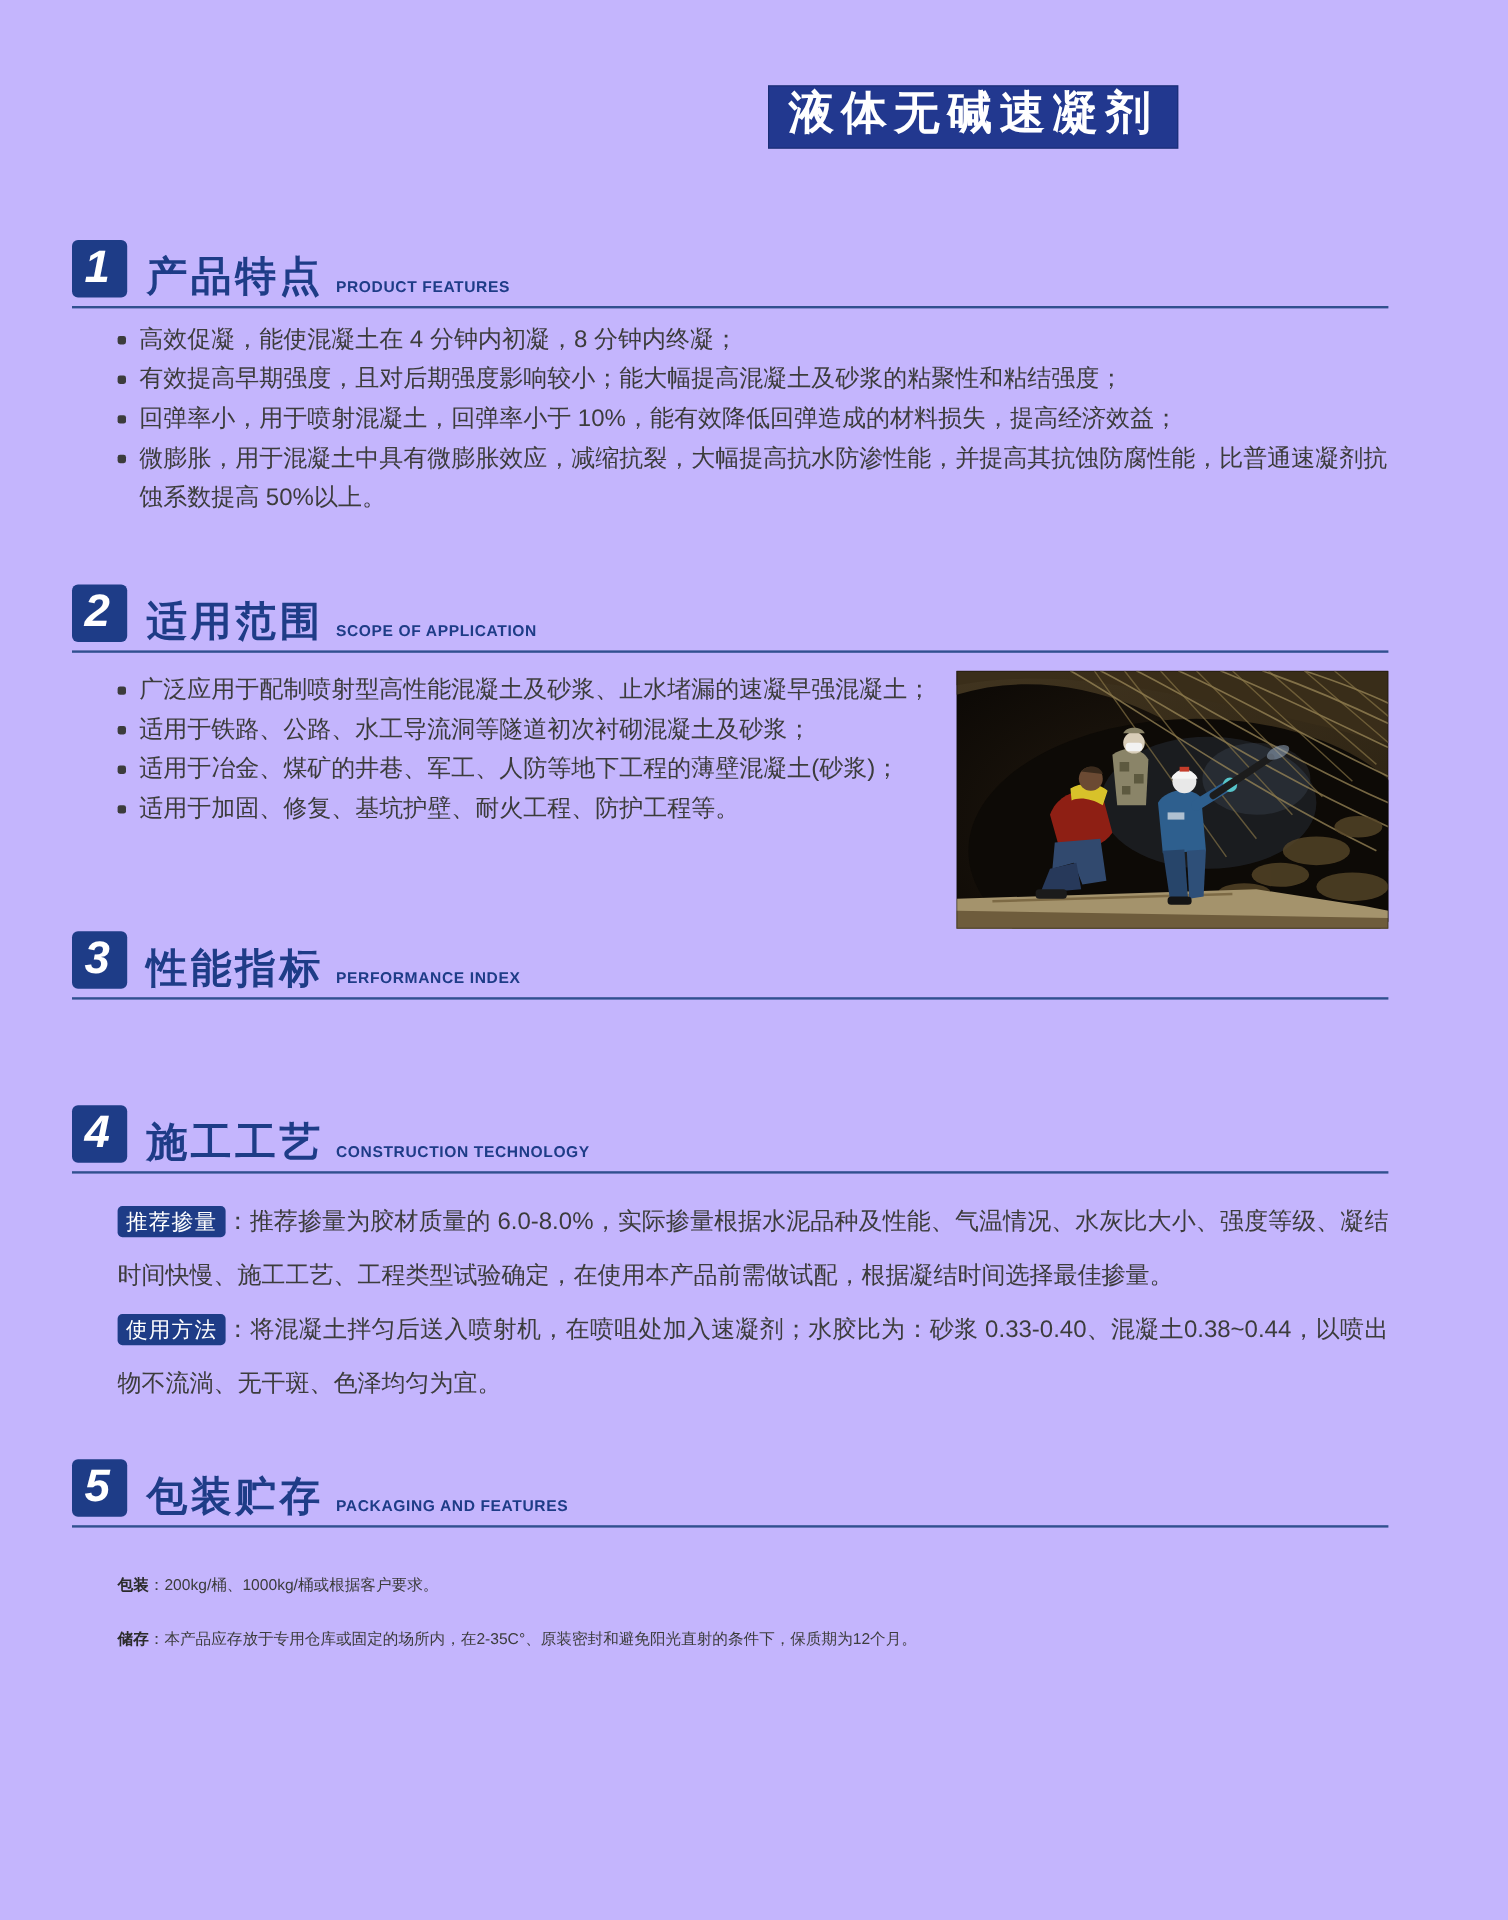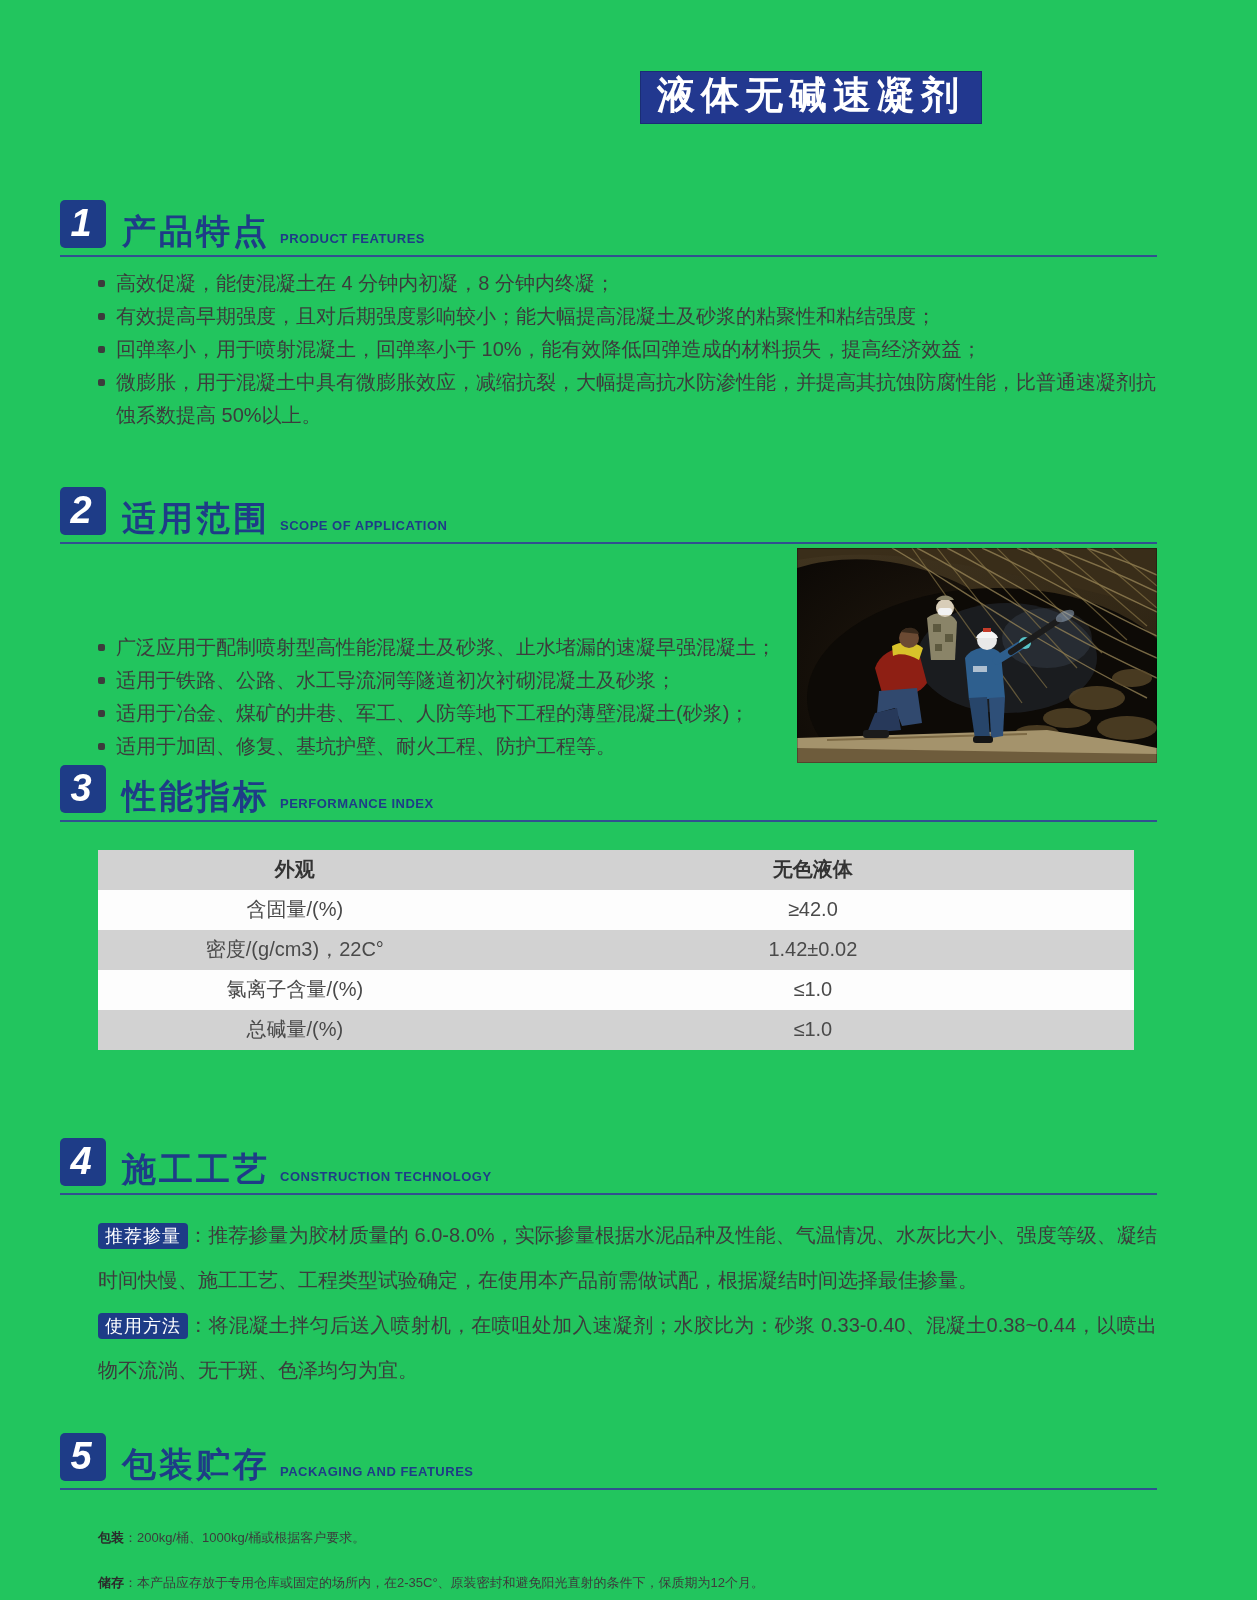--- a/index.html
+++ b/index.html
@@ -1,20 +1,20 @@
 <!DOCTYPE html>
 <html><head>
 <meta charset="utf-8">
 <style>
   * { margin:0; padding:0; box-sizing:border-box; }
   html,body { background:#ffffff; }
   body { font-family:"Liberation Sans", sans-serif; }
   .page {
     position:relative; width:1257px; height:1600px; margin:0 auto;
-    background:#22c55e; overflow:hidden; color:#3c3c3c;
+    background:#c4b5fd; overflow:hidden; color:#3c3c3c;
   }
   
   .title-row { padding-top:72px; padding-left:365px; text-align:center; }
   .title-box {
     display:inline-block; background:#22388f; color:#ffffff;
     font-size:38px; font-weight:bold; letter-spacing:6px;
     padding:3px 16px 6px 16px; line-height:1.1;
     box-shadow:0 0 0 1px #1a2d75;
   }
   
@@ -48,21 +48,21 @@
     position:absolute; left:0; top:13px; width:7px; height:7px;
     background:#3c3c3c; border-radius:2px;
   }
   
   .sec1 { margin-top:77px; }
   .sec2 { margin-top:55px; }
   .sec3 { margin-top:2px; }
   .sec4 { margin-top:88px; }
   .sec5 { margin-top:40px; }
   
-  .sec2-row { display:flex; margin-top:4px;align-items:flex-end; }
+  .sec2-row { display:flex; margin-top:15px; }
   .sec2-row .bullets { flex:1 1 auto; margin-top:0; }
   .photo-wrap { flex:0 0 360px; width:360px; height:215px; margin-left:8px; }
   .photo-wrap svg { display:block; width:100%; height:100%; }
   
   .perf-table {
     width:1036px; margin:28px 0 0 38px; border-collapse:collapse;
     font-size:20px; color:#4a4a4a;
   }
   .perf-table td { height:40px; text-align:center; vertical-align:middle; }
   .perf-table .col1 { width:38%; }
@@ -221,44 +221,20 @@
         </div>
       </div>
     </div>
 
     <div class="sec3">
       <div class="sec-header">
         <div class="num-box">3</div>
         <div class="sec-cn">性能指标</div>
         <div class="sec-en">PERFORMANCE INDEX</div>
       </div>
-      <table class="perf-table">
-        <tbody>
-          <tr class="gray head">
-            <td class="col1">外观</td>
-            <td>无色液体</td>
-          </tr>
-          <tr class="white">
-            <td class="col1">含固量/(%)</td>
-            <td>≥42.0</td>
-          </tr>
-          <tr class="gray">
-            <td class="col1">密度/(g/cm3)，22C°</td>
-            <td>1.42±0.02</td>
-          </tr>
-          <tr class="white">
-            <td class="col1">氯离子含量/(%)</td>
-            <td>≤1.0</td>
-          </tr>
-          <tr class="gray">
-            <td class="col1">总碱量/(%)</td>
-            <td>≤1.0</td>
-          </tr>
-        </tbody>
-      </table>
     </div>
 
     <div class="sec4">
       <div class="sec-header">
         <div class="num-box">4</div>
         <div class="sec-cn">施工工艺</div>
         <div class="sec-en">CONSTRUCTION TECHNOLOGY</div>
       </div>
       <div class="proc-block">
         <p class="proc">

